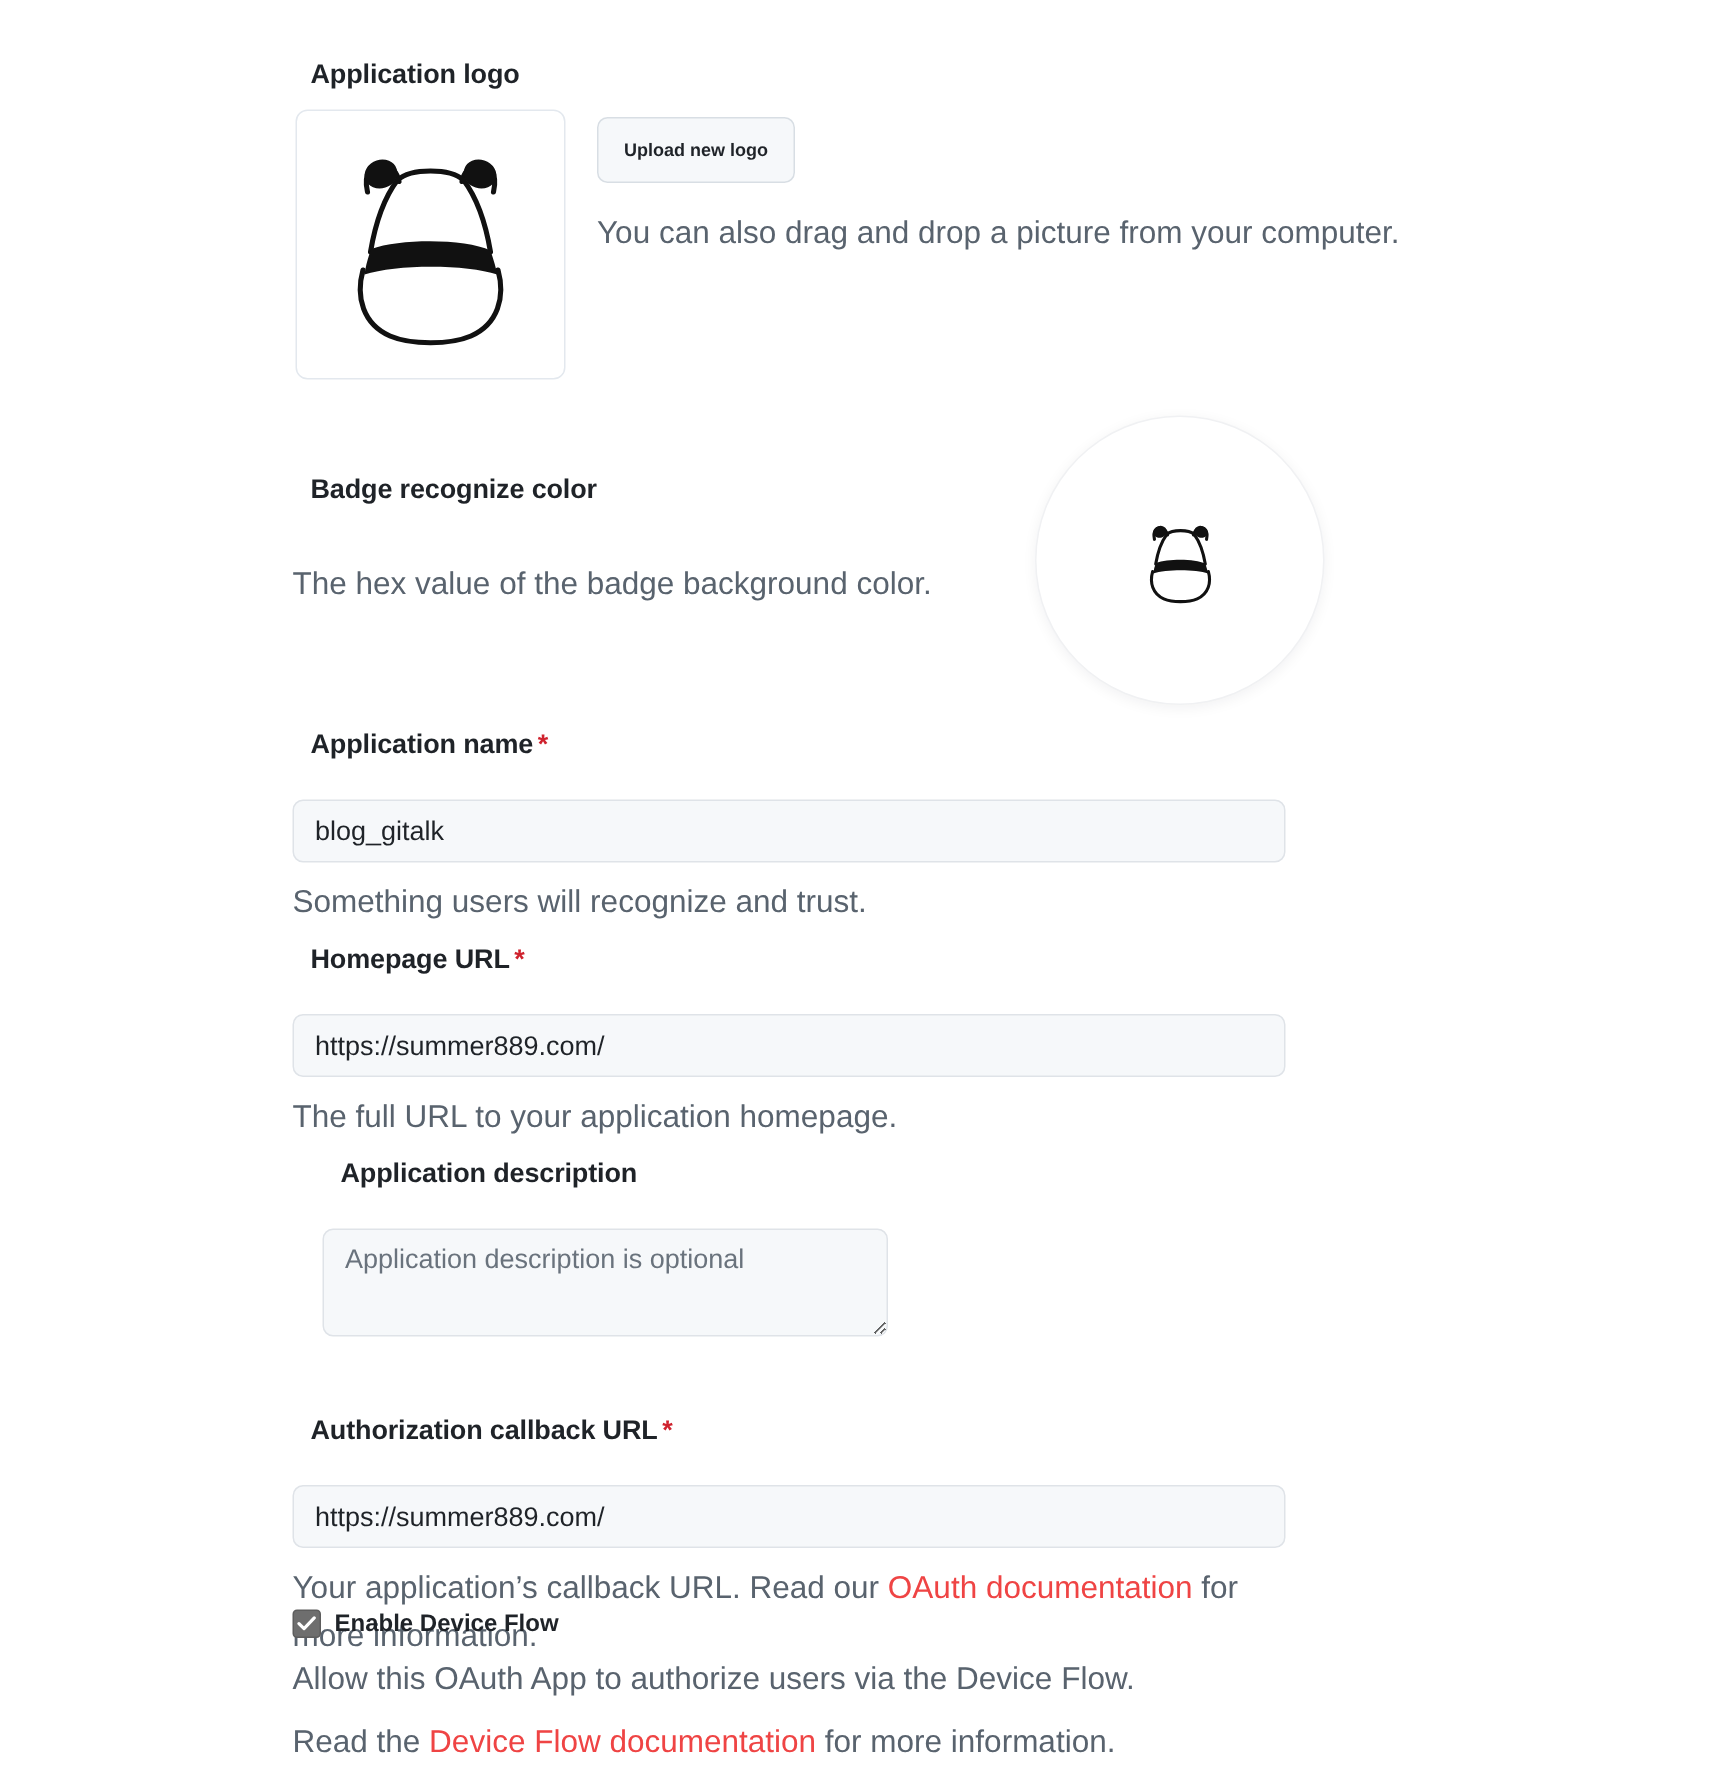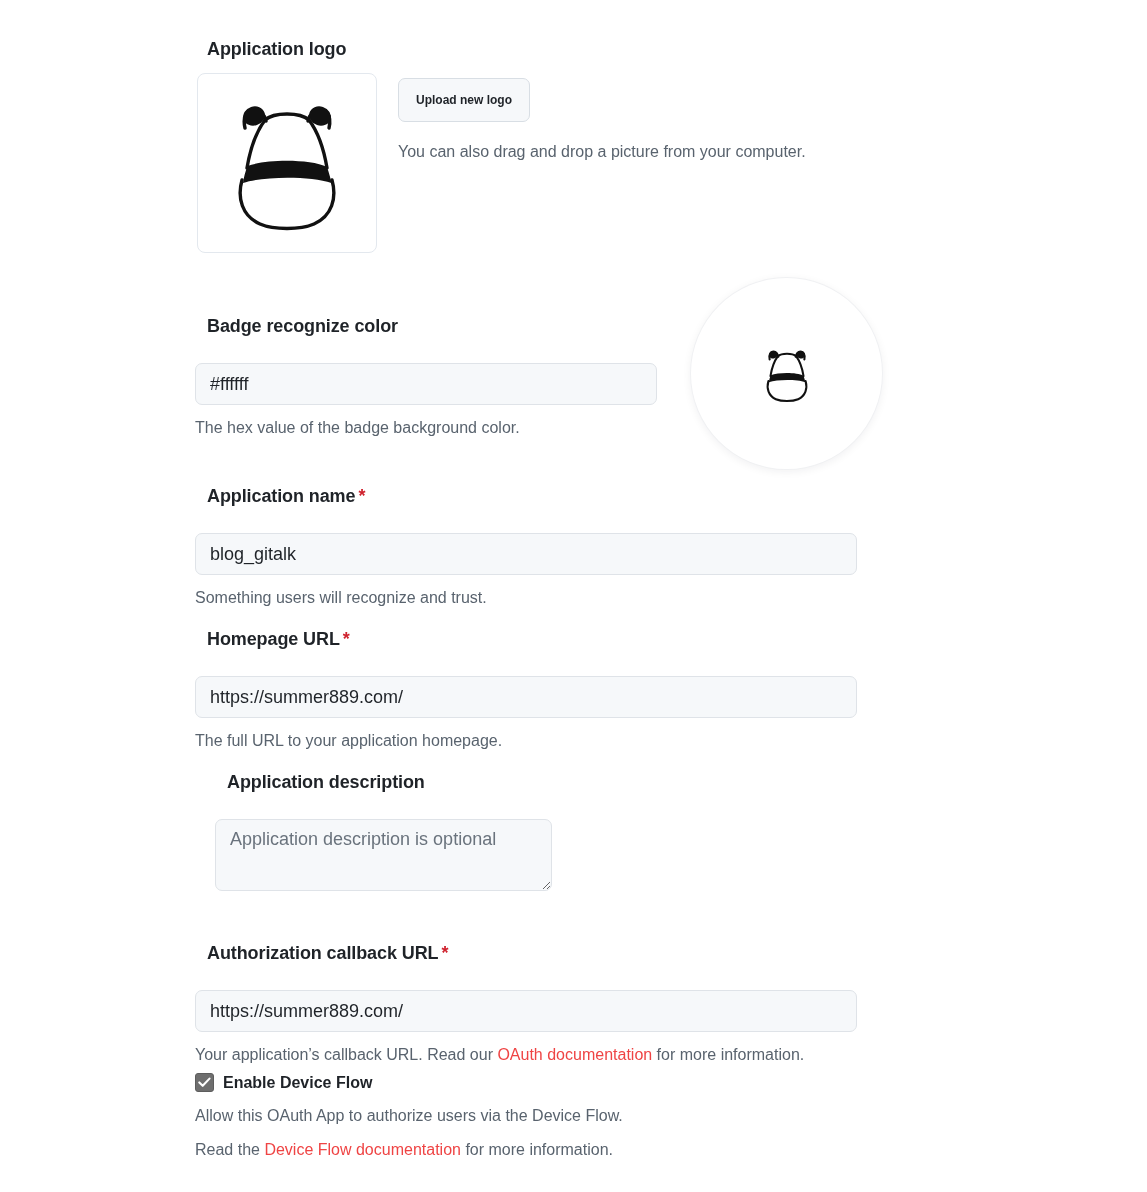--- a/index.html
+++ b/index.html
@@ -17,21 +17,21 @@
     font-size: 18px;
     font-weight: bold;
     color: #1f2328;
     letter-spacing: -0.1px;
     margin: 12px;
     line-height: 1.3;
   }
   .req { color: #cf222e; font-weight: bold; margin-left: 3px; }
 
   .hint {
-    font-size: 16px;
+    font-size: 21px;
     color: #59636e;
     line-height: 1.5;
     margin: 0;
   }
   .hint a, .link {
     color: #ef4444;
     text-decoration: none;
   }
   .link-underline { text-decoration: underline; }
 
@@ -88,21 +88,21 @@
     font-family: "Liberation Sans", sans-serif;
     color: #1f2328;
     background: #f6f8fa;
     border: 1px solid #dfe3e8;
     border-radius: 7px;
     outline: none;
   }
   .txt-input::placeholder { color: #6a737d; }
   textarea.txt-area {
     display: block;
-    width: 337px;
+    width: 377px;
     height: 72px;
     padding: 9px 14px;
     font-size: 18px;
     font-family: "Liberation Sans", sans-serif;
     color: #6a737d;
     background: #f6f8fa;
     border: 1px solid #dfe3e8;
     border-radius: 7px;
     outline: none;
     resize: both;
@@ -183,21 +183,20 @@
         <ellipse cx="42" cy="32" rx="11" ry="9.5" transform="rotate(-18 42 32)"></ellipse>
         <ellipse cx="108" cy="32" rx="11" ry="9.5" transform="rotate(18 108 32)"></ellipse>
         <path d="M35.5 82 C55 75 98 75 115 83 C117 89 118.5 94 119.5 99 C99 92 52 92 31 99 C31.8 93.5 33.3 87.5 35.5 82 Z"></path>
       </g>
     </svg>
   </div>
 
   <div id="blk-badge">
     <div class="field-label">Badge recognize color</div>
     <div class="sp-10"></div>
-    <input class="txt-input" type="text" value="#ffffff" style="">
     <div class="sp-8"></div>
     <div class="hint">The hex value of the badge background color.</div>
   </div>
 
   <div id="blk-appname">
     <div class="field-label">
       <span>Application name</span><span class="req">*</span>
     </div>
     <div class="sp-10"></div>
     <input class="txt-input" type="text" value="blog_gitalk" style="">

